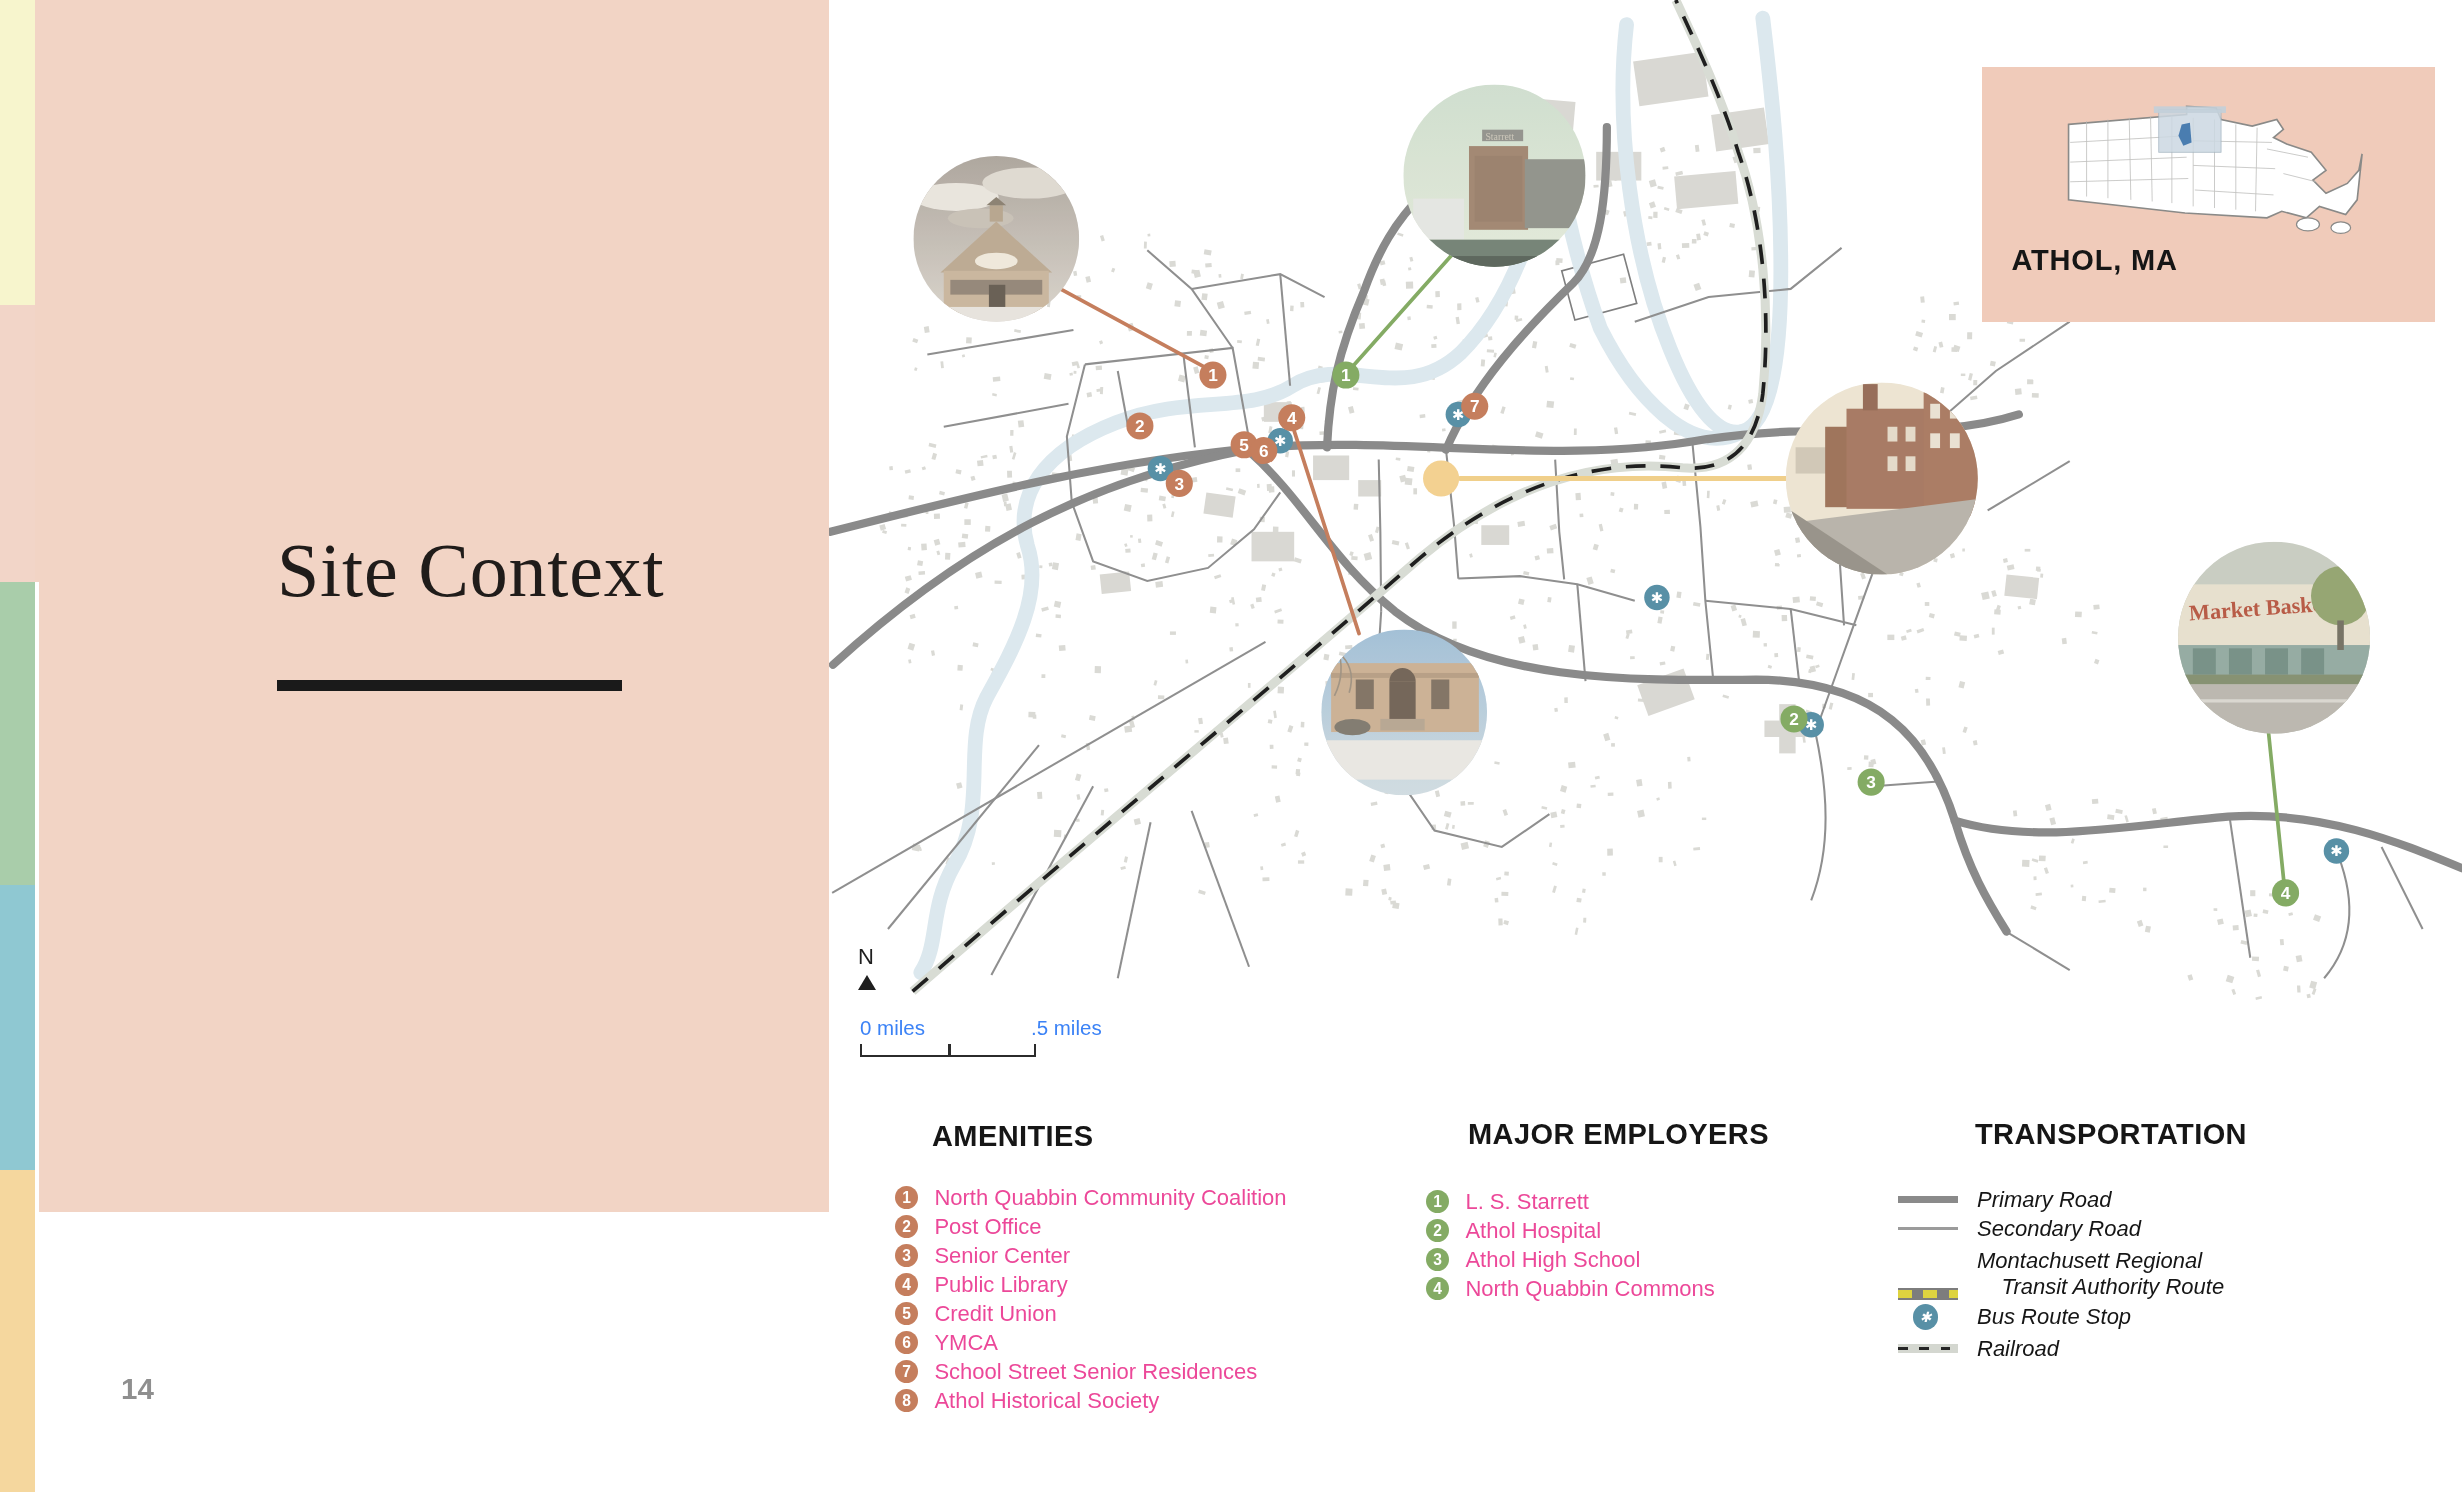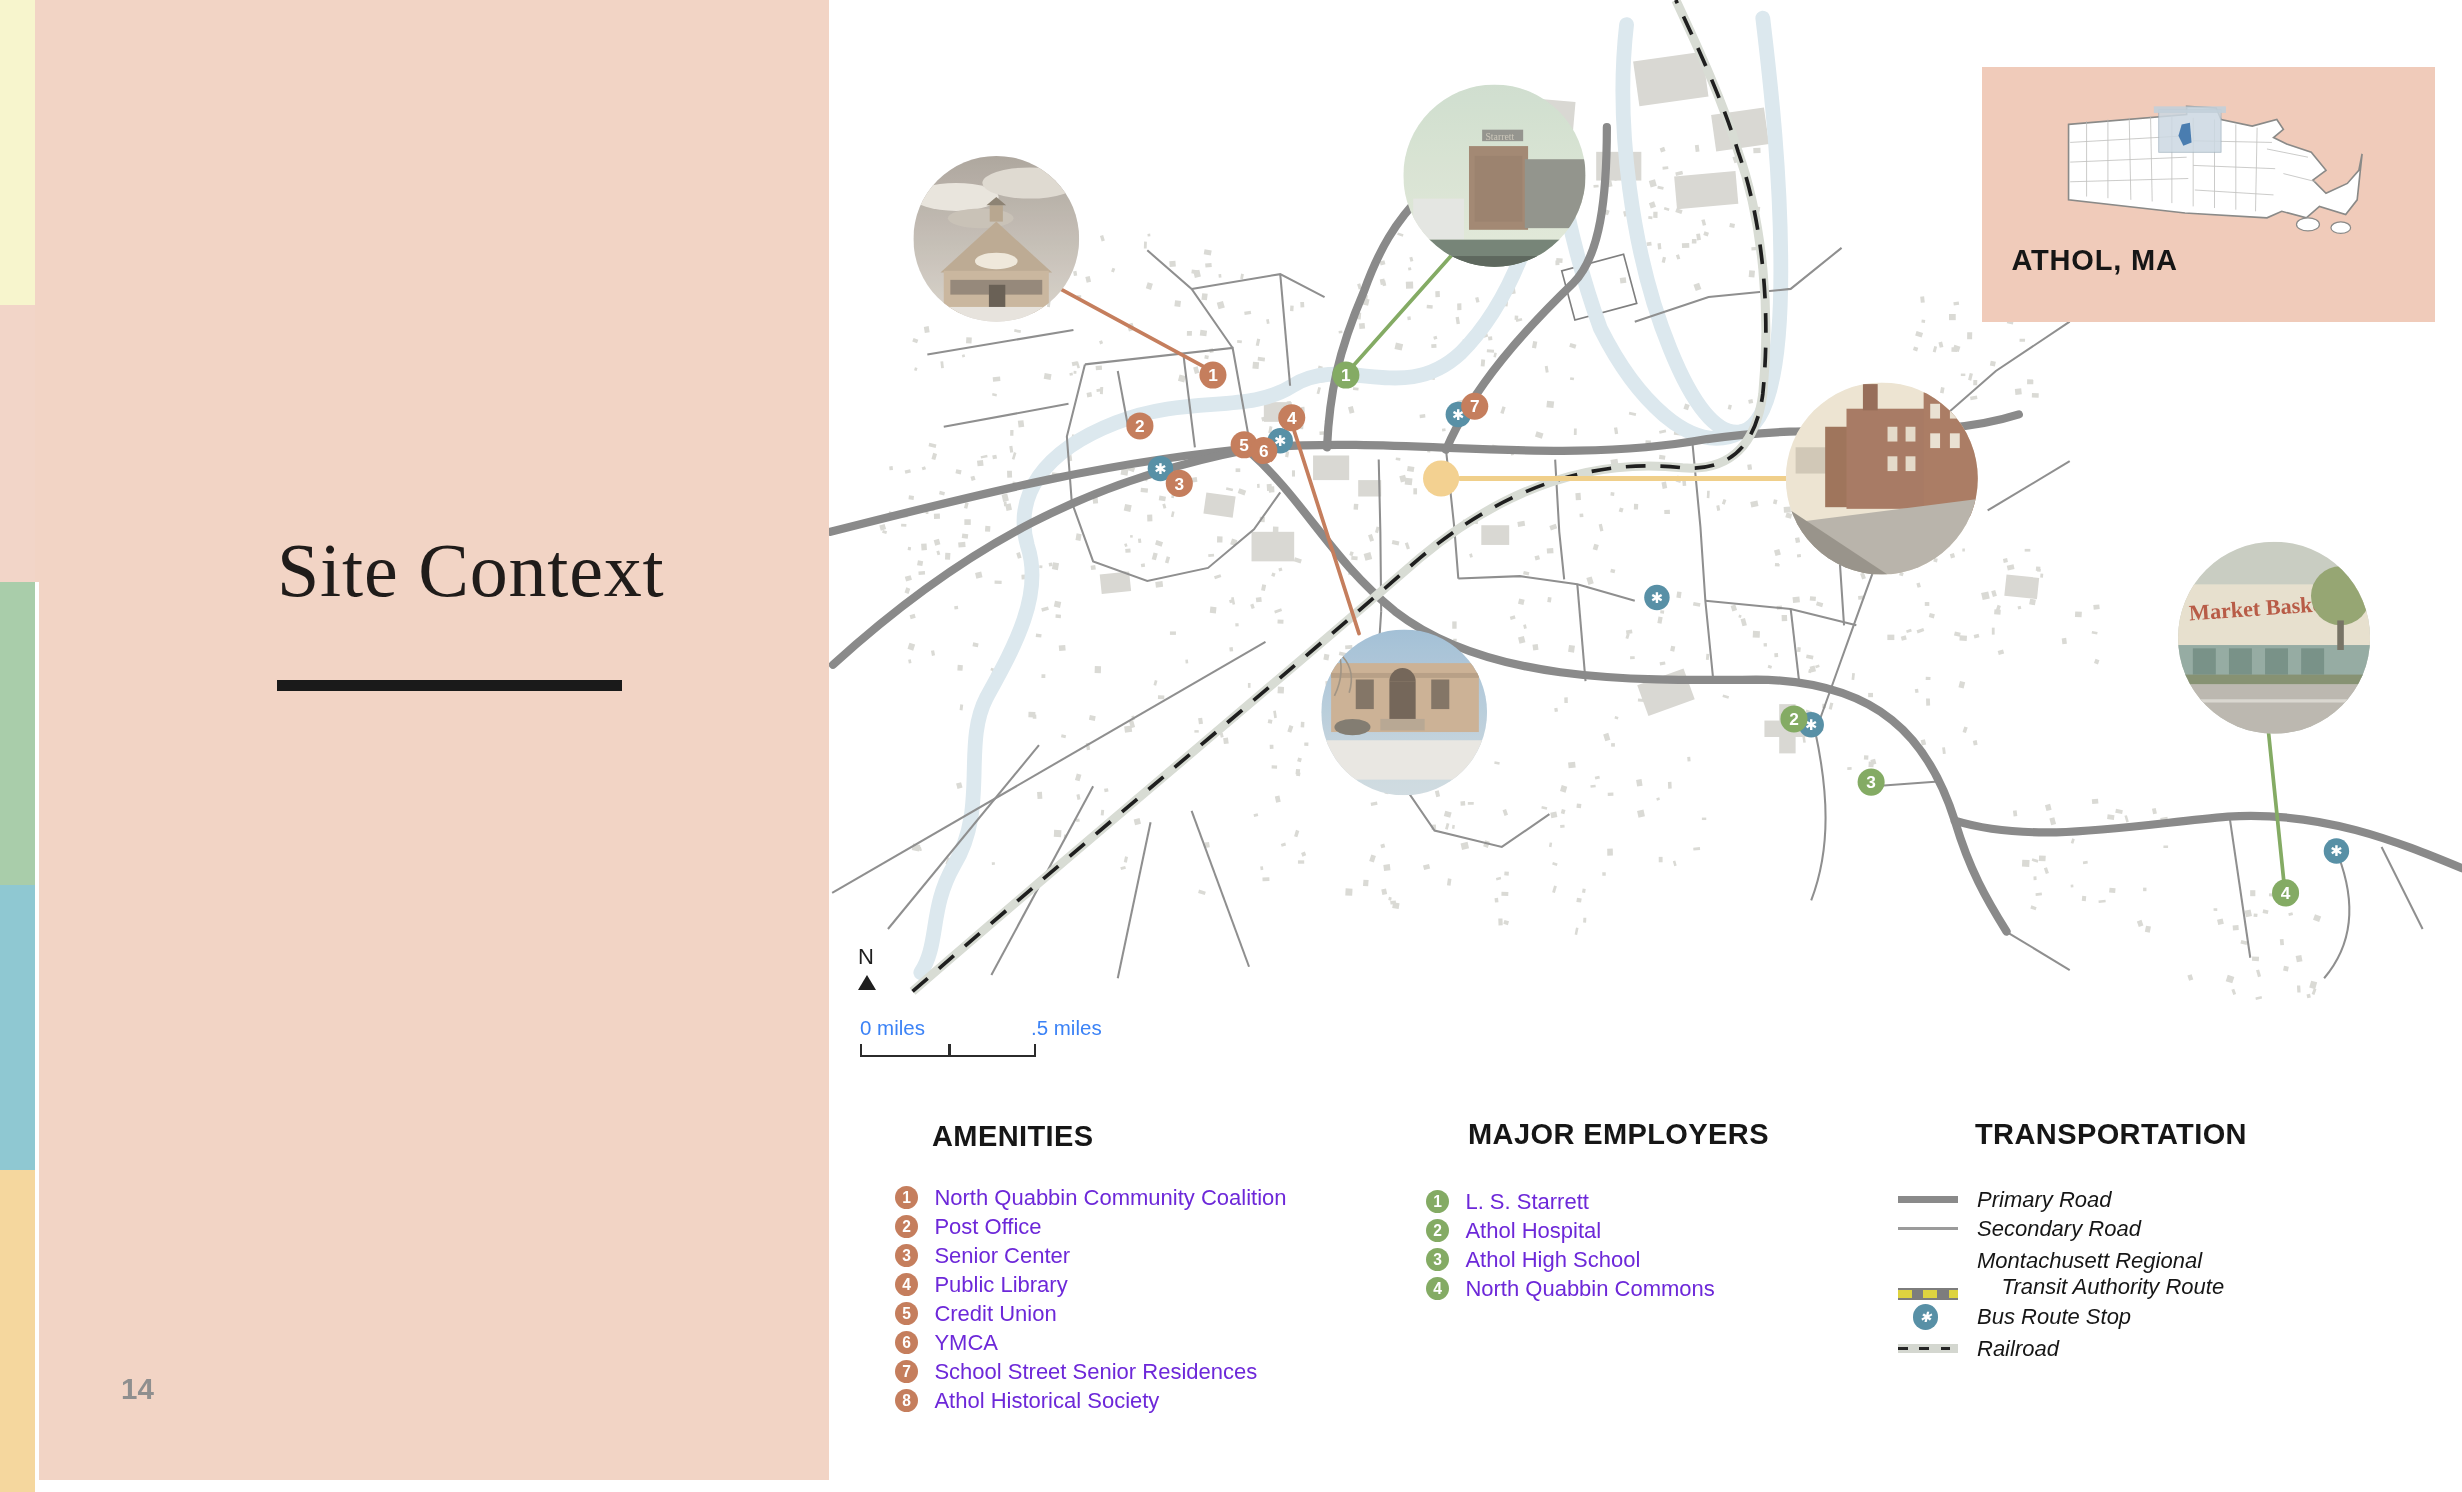--- a/index.html
+++ b/index.html
@@ -6,21 +6,21 @@
   html,body { width:2462px; height:1492px; }
   body { font-family:"Liberation Sans", sans-serif; background:#ffffff; position:relative; overflow:hidden; }
   .abs { position:absolute; }
 
   
   #stripes { left:0; top:0; width:39px; height:1492px; z-index:4; }
   .stripe { width:35px; }
   .stripe.gapped { border-right:4.1px solid #ffffff; width:39px; }
 
   
-  #sidebar { left:0; top:0; width:829px; height:1480px; background:#f2d4c5; z-index:2; }
+  #sidebar { left:0; top:0; width:829px; height:1212px; background:#f2d4c5; z-index:2; }
   #page-title { left:277px; top:527px; font-family:"Liberation Serif", serif; font-size:76px; font-weight:400; color:#201c1a; letter-spacing:0.8px; }
   #title-rule { left:277px; top:680px; width:345px; height:10.7px; background:#1a1a1a; }
   #page-number { left:121px; top:1372px; font-size:29.5px; font-weight:bold; color:#8f8f8f; }
 
   
   #map { left:0; top:0; width:2462px; height:1492px; z-index:1; }
 
   
   #north { left:858px; top:944px; z-index:3; color:#1f1f1f; }
   #north .n { font-size:22px; letter-spacing:0.8px; }
@@ -29,21 +29,21 @@
   #scalebar .labels { position:relative; height:24.6px; font-size:20.5px; color:#3b82f6; }
   #scalebar .lbl-right { position:absolute; left:171px; top:0; white-space:nowrap; }
   #scalebar .bar { position:relative; width:176px; height:13px; border-left:2.5px solid #2b2b2b; border-right:2.5px solid #2b2b2b; border-bottom:2.5px solid #2b2b2b; margin-top:3.3px; }
   #scalebar .tick { position:absolute; left:86px; top:0; width:2.5px; height:13px; background:#2b2b2b; }
 
   
   .legend-header { font-size:29px; font-weight:bold; color:#161616; letter-spacing:0.4px; z-index:3; }
   .legend-list { z-index:3; }
   .legend-row { display:flex; align-items:center; height:29px; }
   .num-dot { width:23px; height:23px; border-radius:50%; color:#ffffff; font-size:15.6px; font-weight:bold; display:flex; align-items:center; justify-content:center; flex:0 0 23px; }
-  .legend-row .lab { margin-left:16.4px; font-size:22px; color:#6d28d9; white-space:nowrap; }
+  .legend-row .lab { margin-left:16.4px; font-size:22px; color:#ec4899; white-space:nowrap; }
 
   #legend-transport { left:1898px; top:1185px; z-index:3; width:525px;font-style:italic; }
   .t-row { display:flex; align-items:center; height:29px; }
   .t-row.tall { height:57px; align-items:flex-end; }
   .t-sym { width:79px; flex:0 0 79px; display:flex; align-items:center; }
   .t-lab { font-size:22px; color:#161616; white-space:nowrap; }
   .t-lab .line2 { display:block; margin-left:24.6px; }
   .sym-primary { width:60px; height:7.4px; background:#8a8a8a; }
   .sym-secondary { width:60px; height:2.5px; background:#9b9b9b; }
   .sym-mart { width:60px; height:12.3px; background:#7d7d7d; display:flex; align-items:center; }

